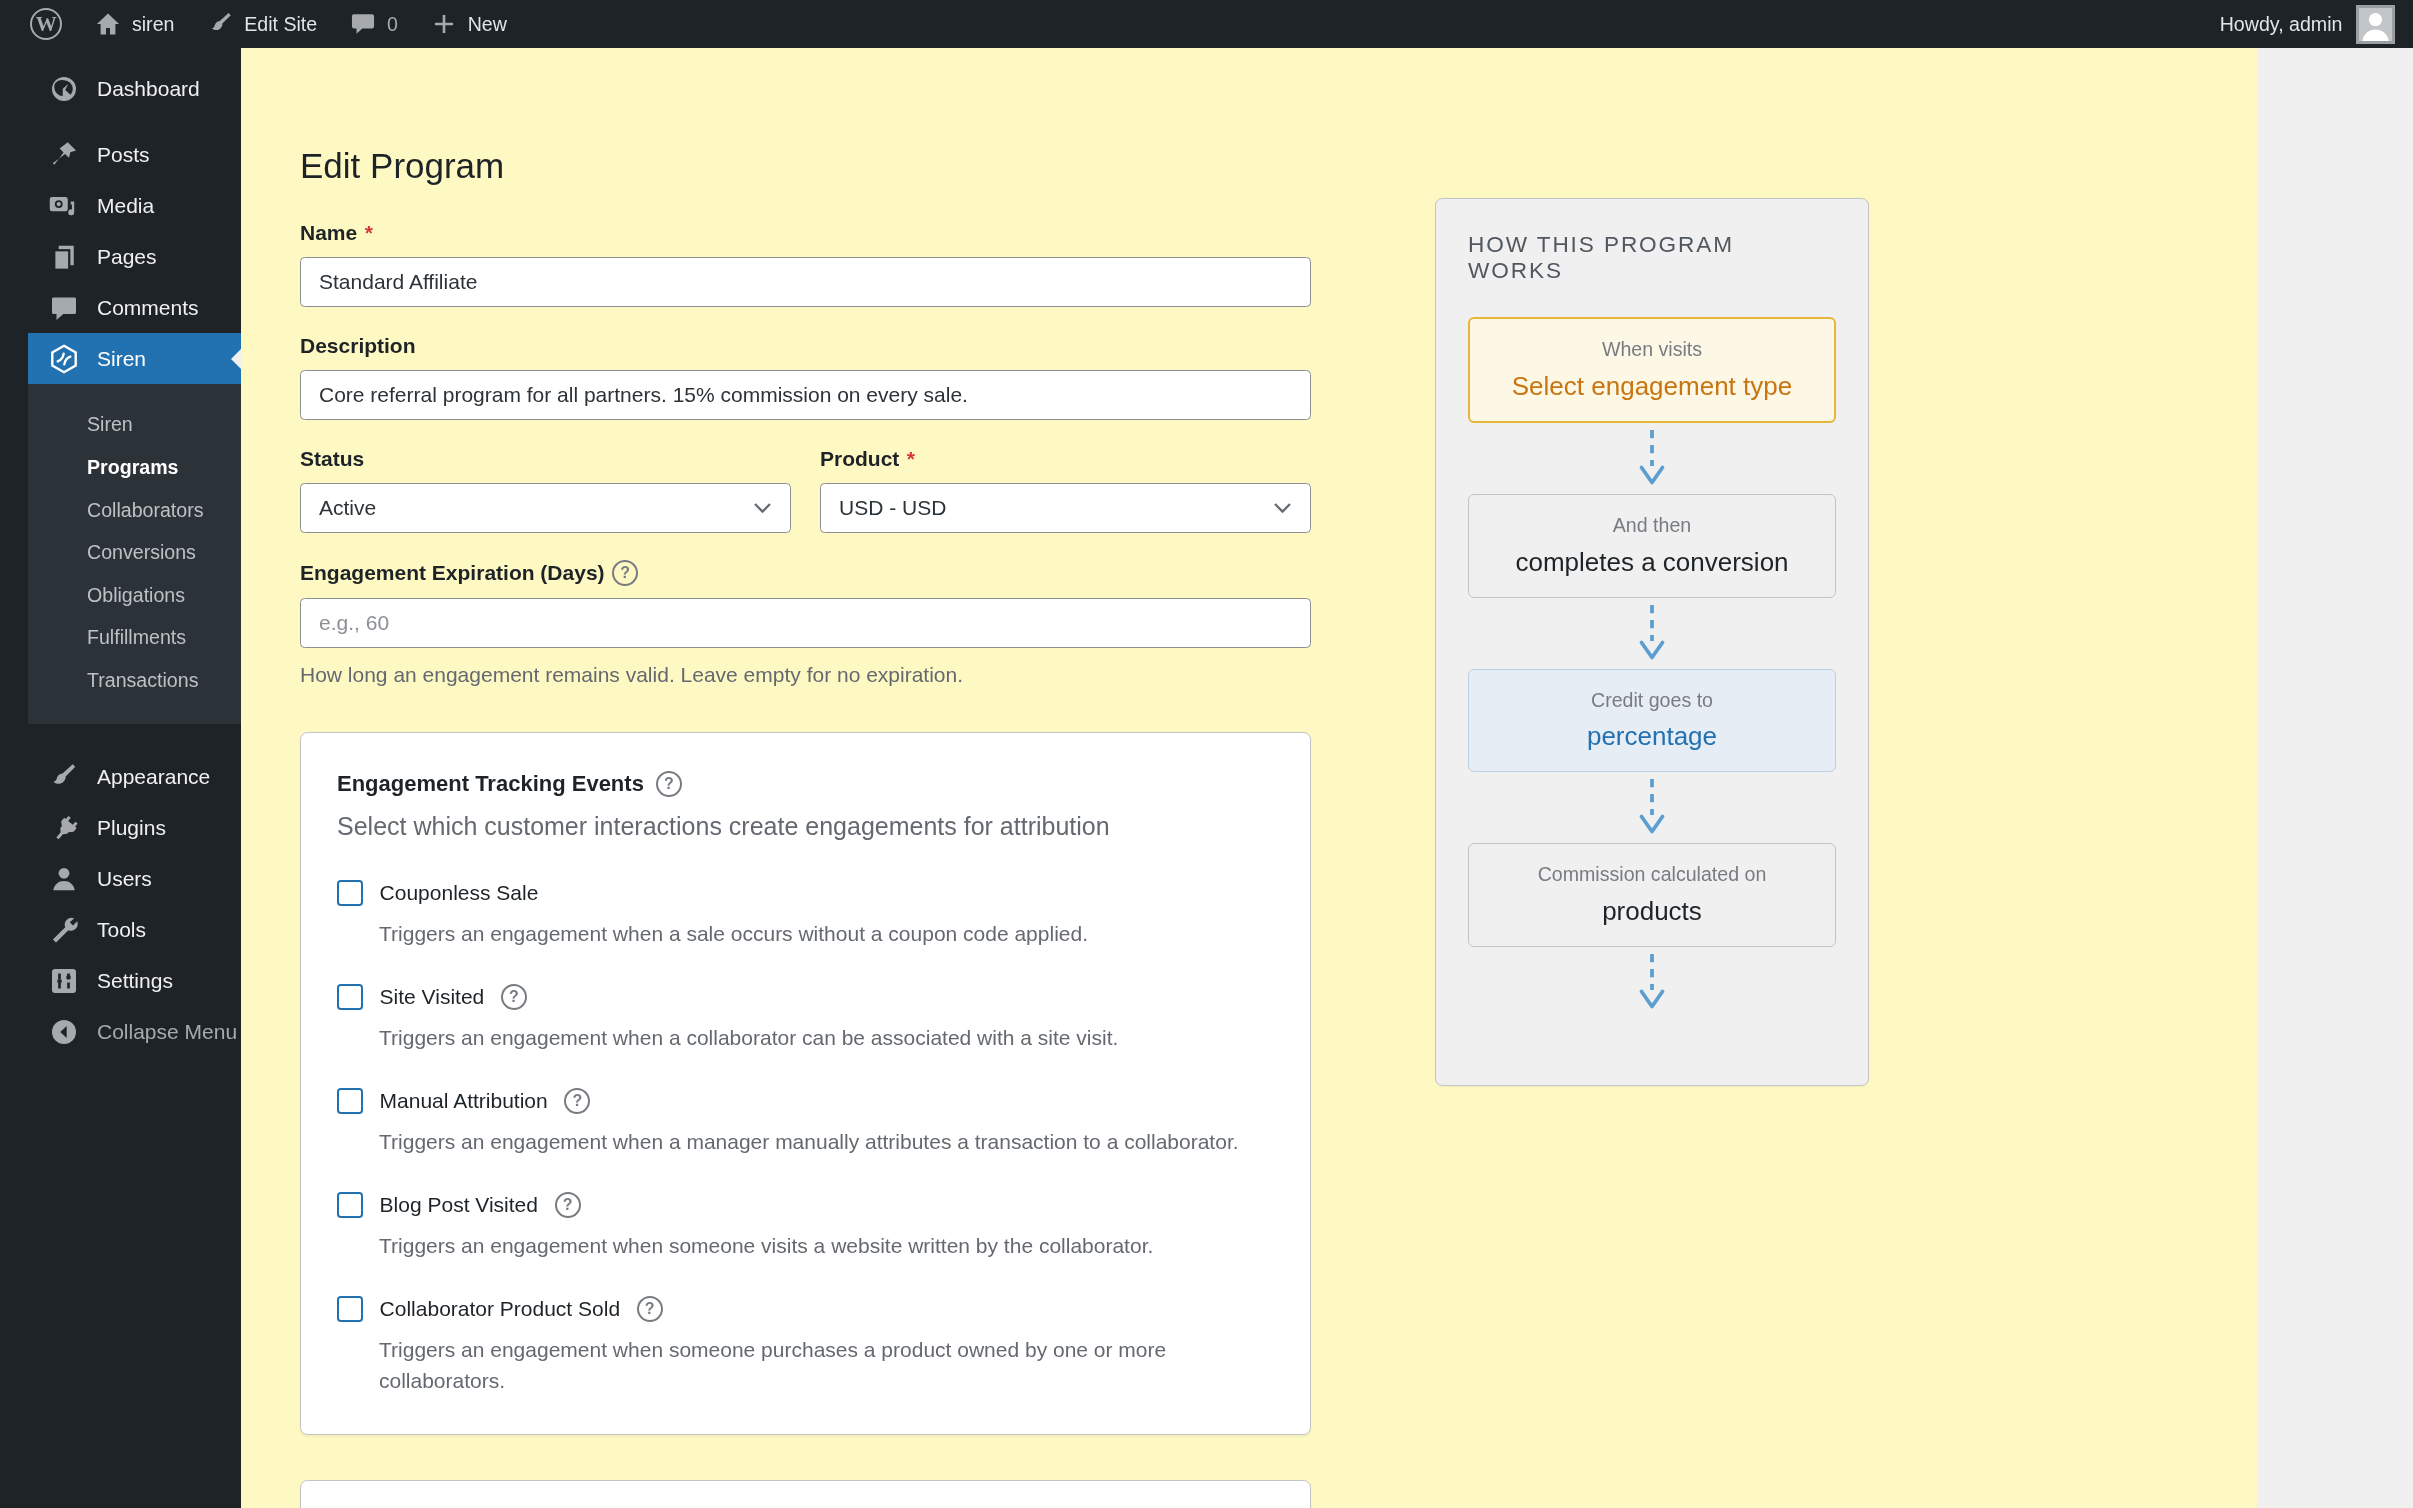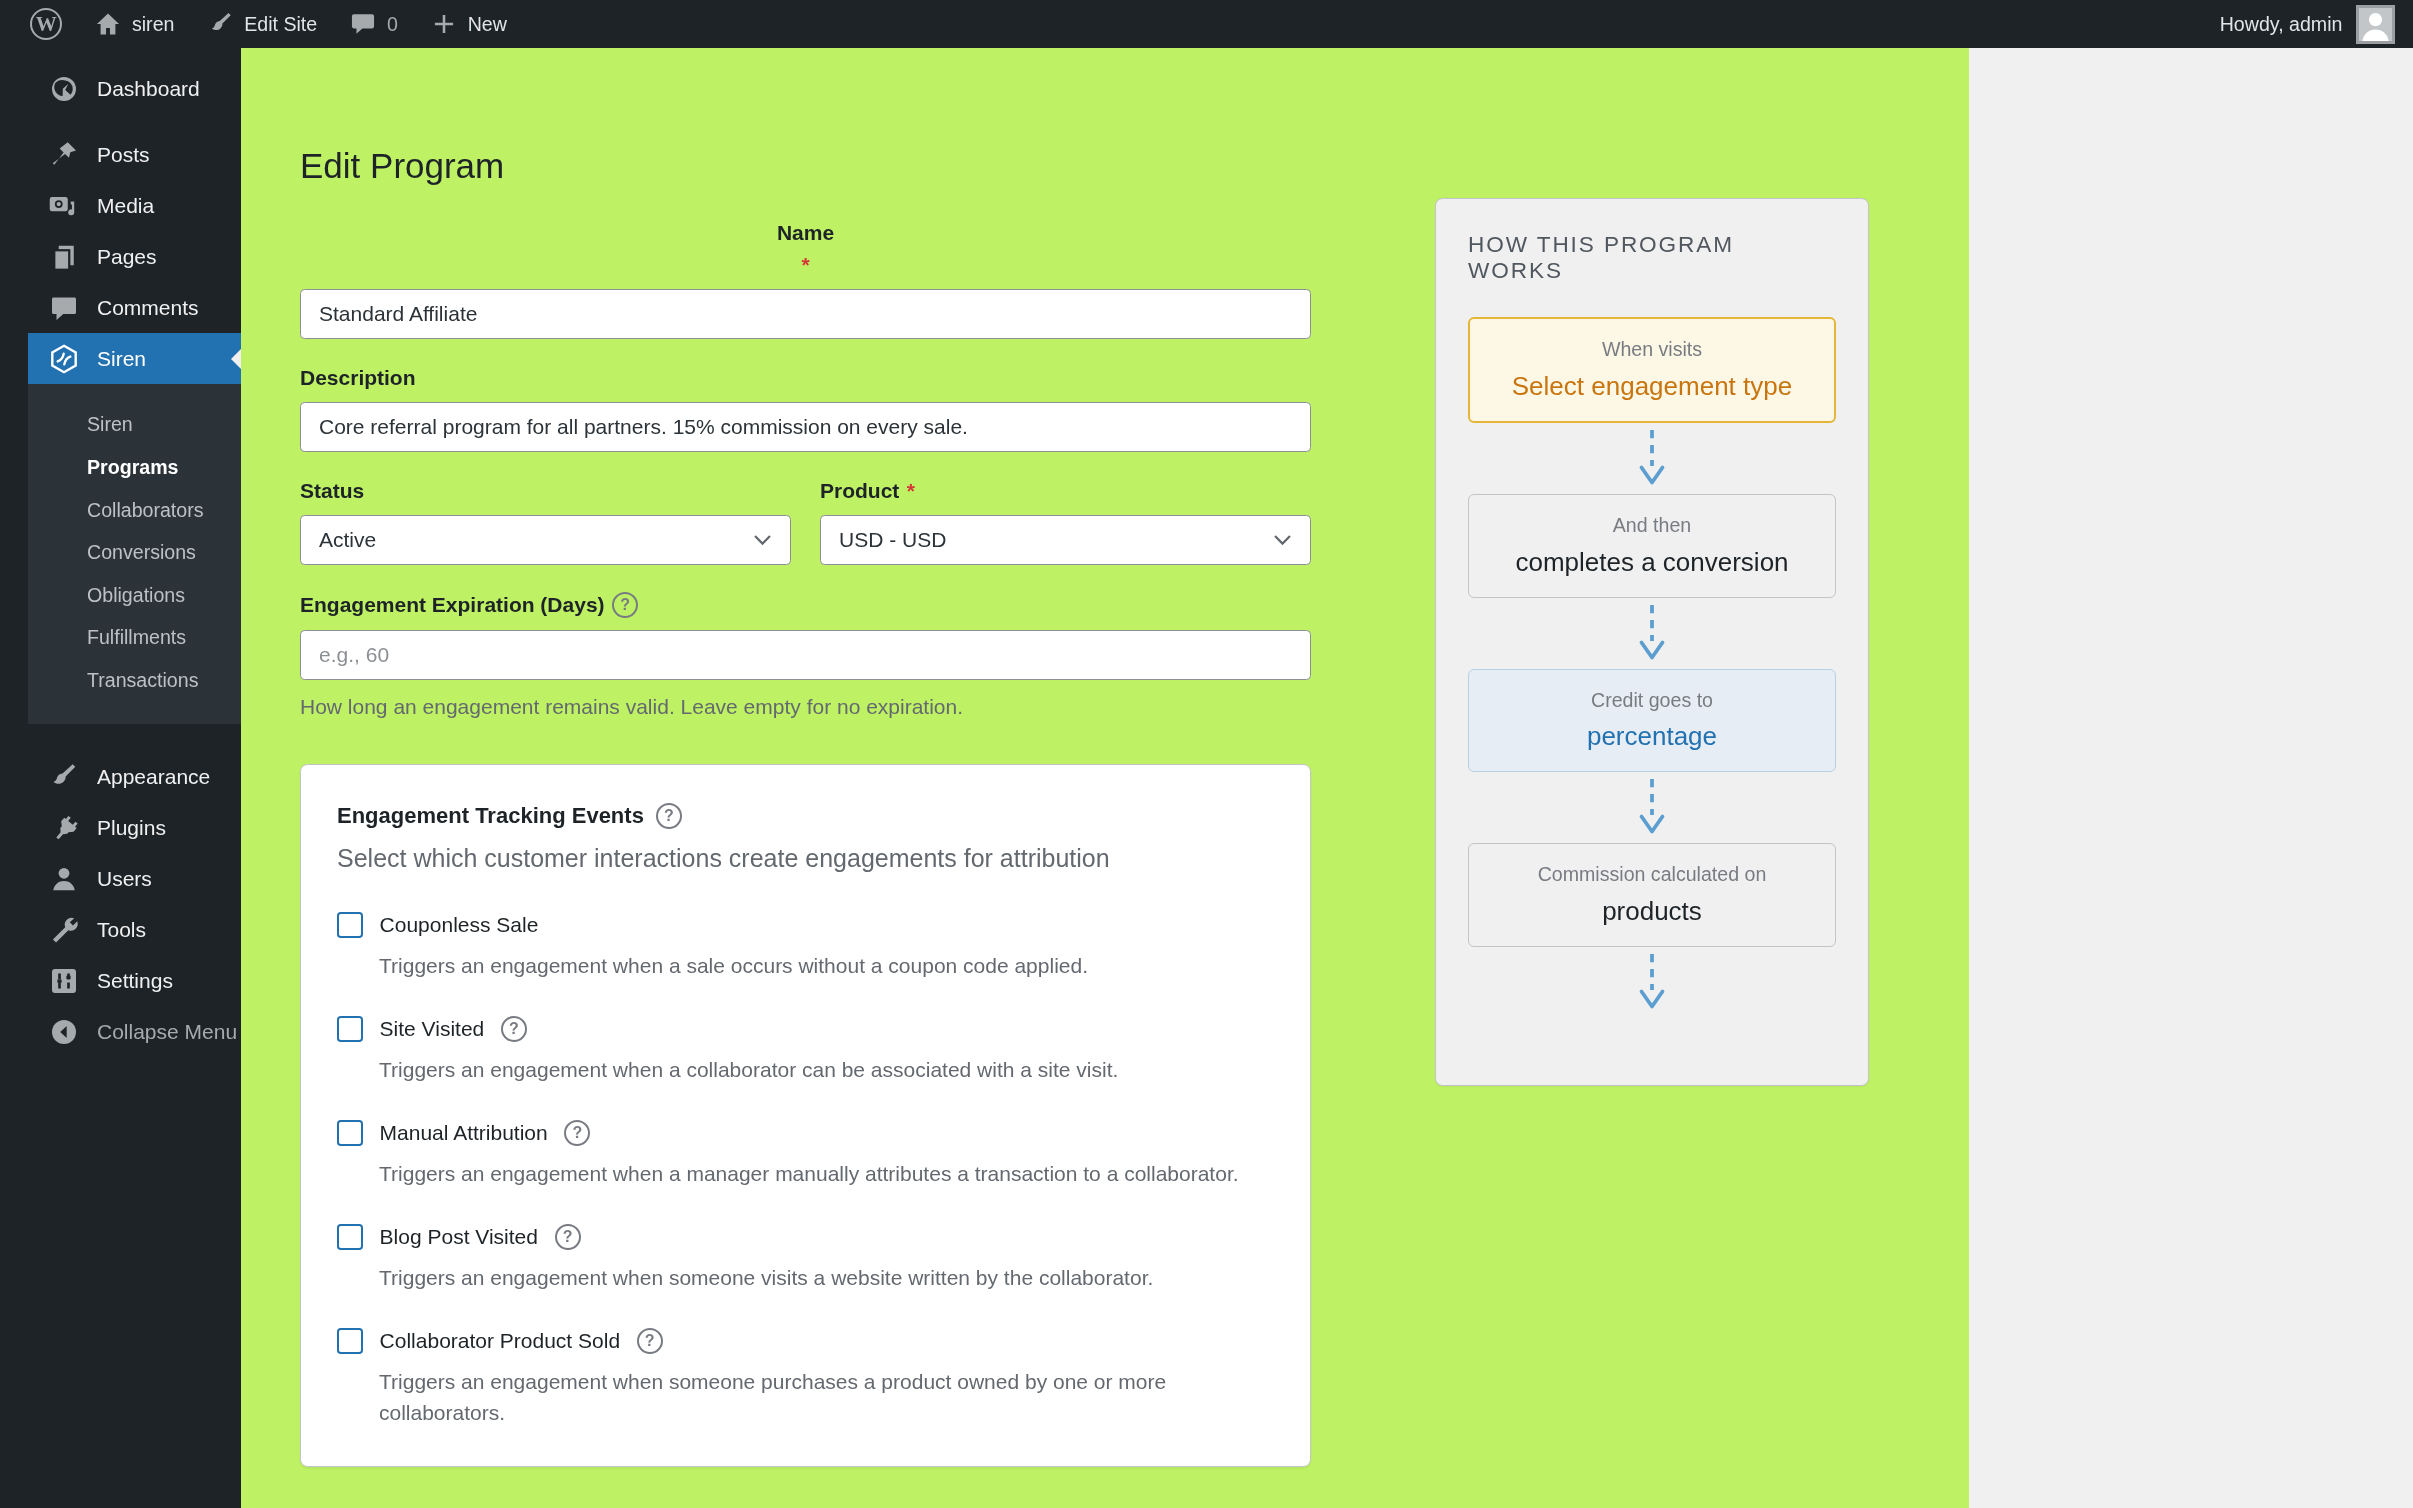--- a/index.html
+++ b/index.html
@@ -53,22 +53,22 @@
   }
   .submenu { background:#2c3338; padding:19.6px 0 22.6px; }
   .submenu-item {
     padding:9.8px 0 9.8px 59px; font-size:19.6px; color:#bdc1c6; cursor:pointer;
   }
   .submenu-item.current { color:#ffffff; font-weight:bold; }
   .collapse-label { color:#a7aaad; }
 
   
   .content {
-    position:absolute; left:241px; top:48px; width:1728px; height:1460px;
-    background:#bef264;
+    position:absolute; left:241px; top:48px; width:2016px; height:1460px;
+    background:#fef9c3;
   }
   .form-col { position:absolute; left:59px; top:98px; width:1011px; }
   h1.page-title { font-size:35px; font-weight:400; color:#1d2327; margin:0 0 35px 0; }
 
   .field-label {
     display:flex; align-items:center; gap:7.5px;
     font-size:21px; font-weight:600; color:#1d2327; margin:27px 0 12px;
   }
   .req { color:#d63638; font-weight:600; }
   .text-input {
@@ -275,21 +275,21 @@
         <path d="M11.8 6 7.5 10l4.3 4z" fill="#1d2327"></path>
       </svg>
     <span class="collapse-label">Collapse Menu</span>
   </div>
 </div>
 
 <div class="content">
   <div class="form-col">
     <h1 class="page-title">Edit Program</h1>
 
-    <div class="field-label" style="margin-top:0;flex-direction:column;">
+    <div class="field-label" style="margin-top:0;">
       <span>Name</span>
       <span class="req">*</span>
     </div>
     <input class="text-input" type="text" value="Standard Affiliate" style="">
 
     <div class="field-label">
       <span>Description</span>
     </div>
     <input class="text-input" type="text" value="Core referral program for all partners. 15% commission on every sale." style="">
 

